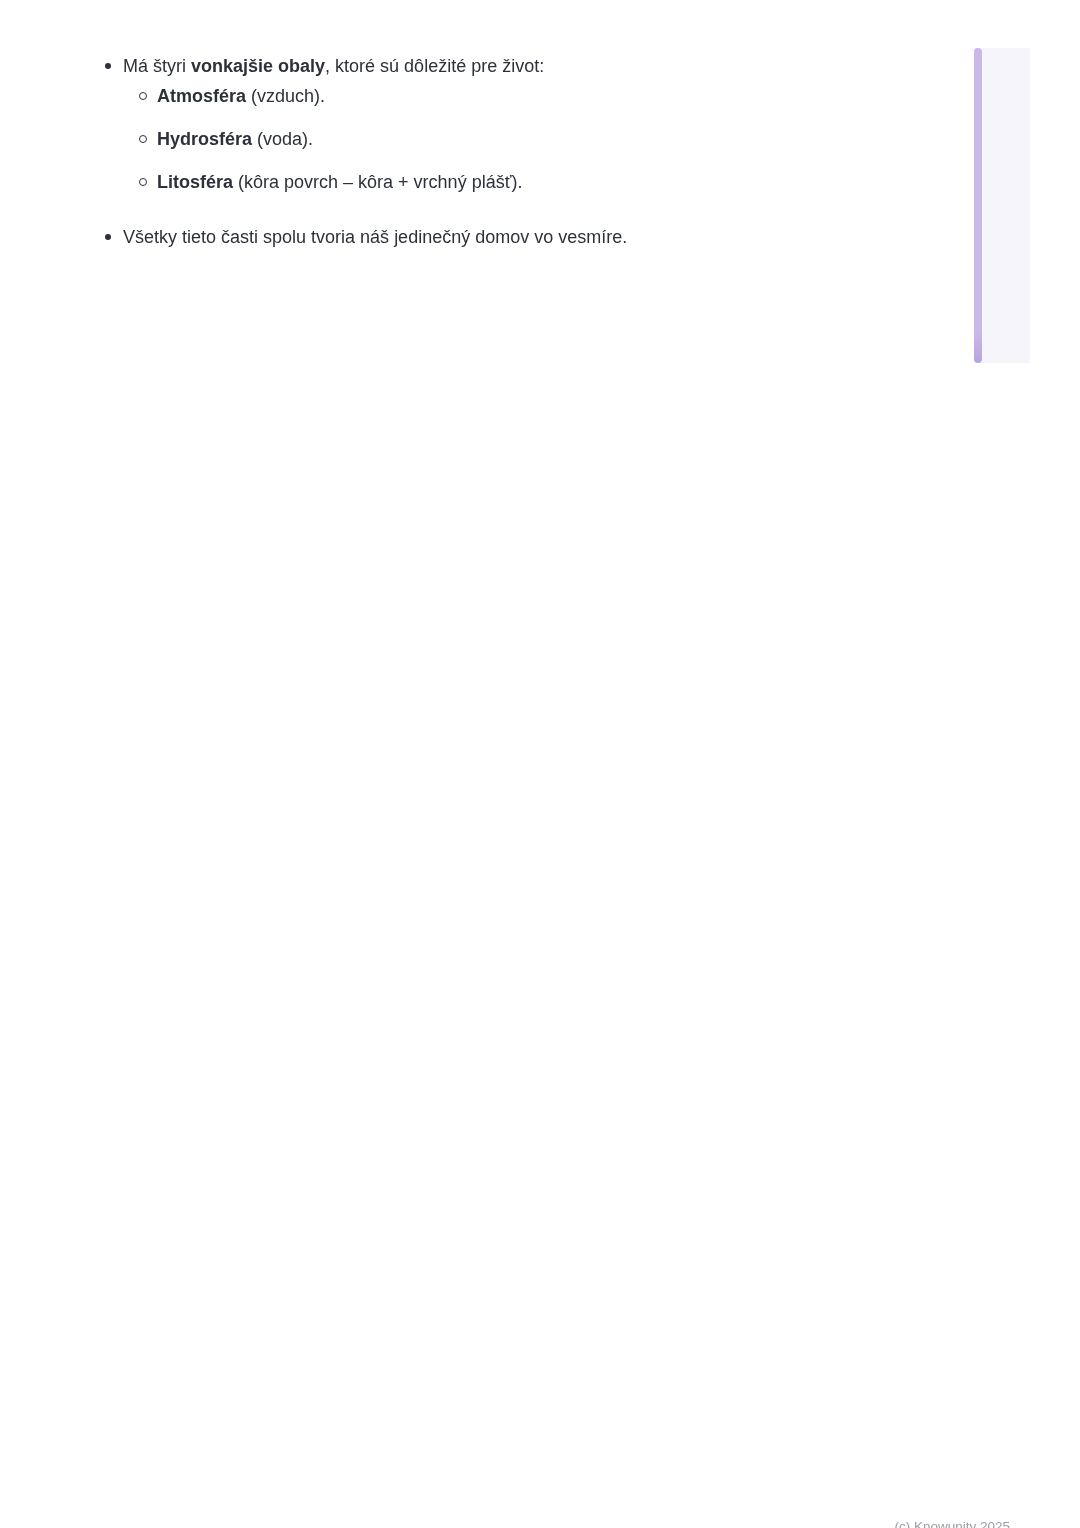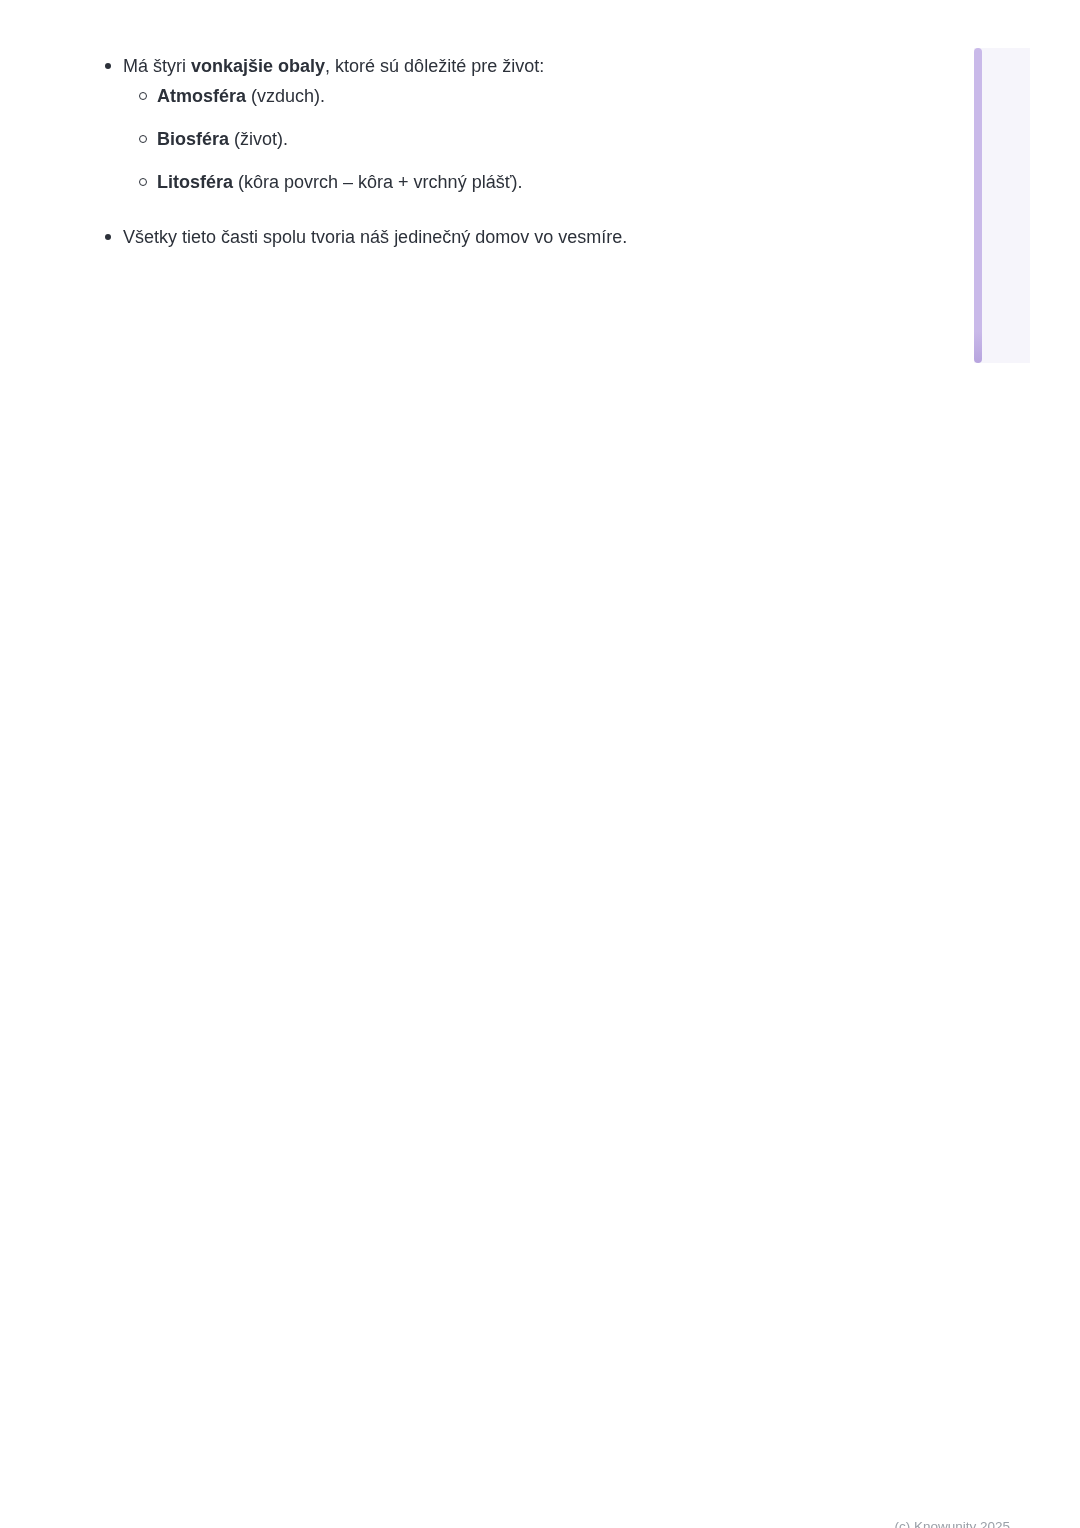--- a/index.html
+++ b/index.html
@@ -99,27 +99,27 @@
 
   <div class="sublist">
 
     <div class="li">
       <span class="marker">
         <span class="circle"></span>
       </span>
       <span class="text"><b>Atmosféra</b><span> (vzduch).</span></span>
     </div>
 
-
     <div class="li">
       <span class="marker">
         <span class="circle"></span>
       </span>
-      <span class="text"><b>Biosféra</b><span> (život).</span></span>
+      <span class="text"><b>Hydrosféra</b><span> (voda).</span></span>
     </div>
+
 
     <div class="li">
       <span class="marker">
         <span class="circle"></span>
       </span>
       <span class="text"><b>Litosféra</b><span> (kôra povrch – kôra + vrchný plášť).</span></span>
     </div>
 
   </div>
 

